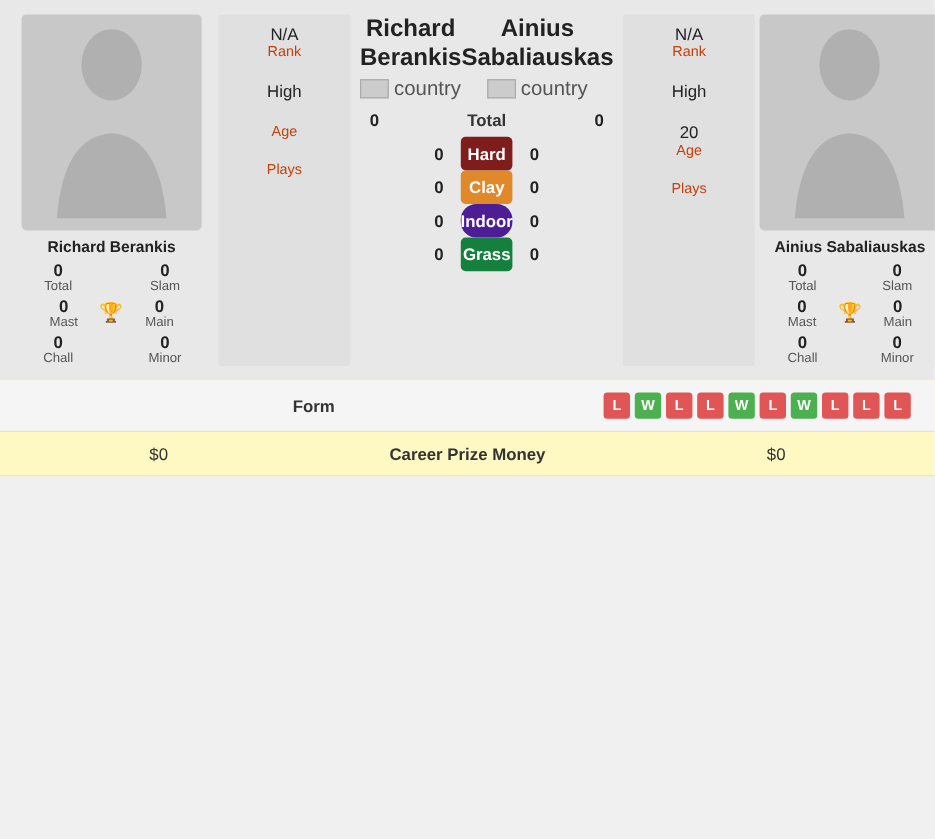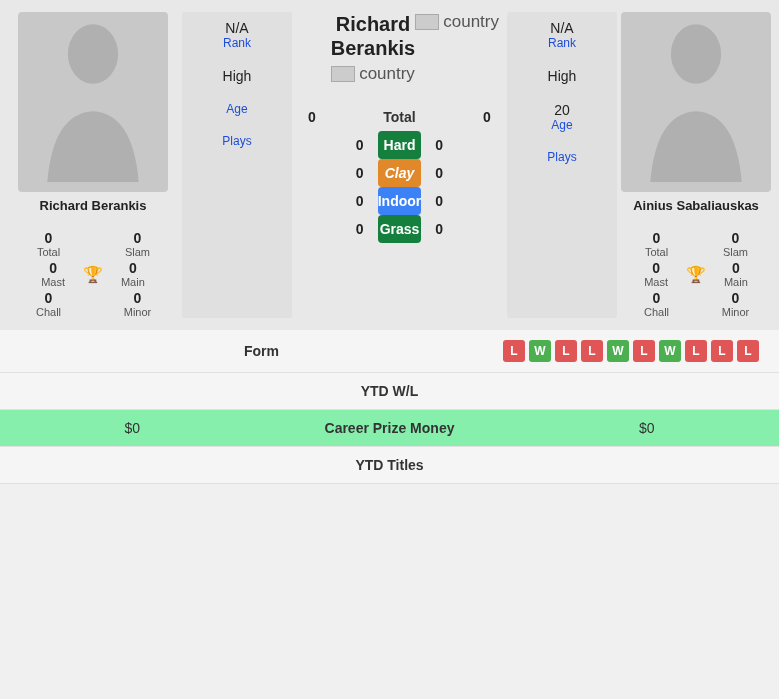--- a/index.html
+++ b/index.html
@@ -44,21 +44,21 @@
     }
     .player-avatar svg {
       width: 120px;
       height: 160px;
       fill: #a0a0a0;
     }
     .player-name-label {
       font-size: 13px;
       font-weight: bold;
       text-align: left;
-      margin: 6px 0 17px;
+      margin: 6px 0 4px;
       color: #222;
     }
     .player-stats-grid {
       display: grid;
       grid-template-columns: 1fr 1fr;
       gap: 2px 8px;
       width: 100%;
       text-align: center;
       font-size: 12px;
     }
@@ -104,21 +104,21 @@
     .mid-stat {
       text-align: center;
     }
     .mid-stat .val {
       font-size: 14px;
       font-weight: normal;
       color: #222;
     }
     .mid-stat .lbl {
       font-size: 12px;
-      color: #1d4ed8;
+      color: #c2410c;
     }
     
     .center-panel {
       flex: 1;
       display: flex;
       flex-direction: column;
       align-items: center;
       gap: 4px;
       padding: 0 4px;
     }
@@ -162,23 +162,23 @@
     }
     .surface-btn {
       flex: 1;
       text-align: center;
       padding: 6px 0;
       border-radius: 4px;
       font-size: 14px;
       font-weight: bold;
       color: #fff;
     }
-    .surface-hard { background: #15803d; }
-    .surface-clay { background: #e0882a; font-style: italic; }
-    .surface-indoor { background: #3b82f6; }
+    .surface-hard { background: #7f1d1d; }
+    .surface-clay { background: #e0882a; }
+    .surface-indoor { background: #4c1d95; border-radius: 13px; }
     .surface-grass { background: #15803d; }
 
     .total-row {
       display: flex;
       flex-direction: row;
       align-items: center;
       justify-content: space-between;
       width: 100%;
       gap: 6px;
       margin-bottom: 2px;
@@ -211,21 +211,21 @@
       flex-direction: column;
       align-items: center;
       background: #e8e8e8;
       width: 150px;
       flex-shrink: 0;
     }
 
     
     .bottom-section {
       width: 100%;
-      background: #86efac;
+      background: #fef9c3;
     }
     .bottom-row {
       display: flex;
       flex-direction: row;
       align-items: center;
       padding: 10px 20px;
       border-bottom: 1px solid #e0e0e0;
     }
     .bottom-row-alt {
       background: #f5f5f5;
@@ -264,23 +264,23 @@
       font-size: 12px;
       font-weight: bold;
       color: #fff;
     }
     .badge-l { background: #e05555; }
     .badge-w { background: #4caf50; }
 
     .center-header {
       display: flex;
       flex-direction: row;
-      justify-content: flex-end;
-      width: 100%;
-      margin-bottom: 21px;
+      justify-content: center;
+      width: 100%;
+      margin-bottom: 4px;
     }
     .player-header-block {
       display: flex;
       flex-direction: column;
       align-items: center;
       gap: 4px;
     }
   </style>
 </head>
 <body>
@@ -356,20 +356,24 @@
           <div class="player-title">
             <span>Richard</span><br>
             <span>Berankis</span>
           </div>
           <div class="country-flag">
             <span class="country-img"></span>
             <span>country</span>
           </div>
         </div>
         <div class="player-header-block">
+          <div class="player-title">
+            <span>Ainius</span><br>
+            <span>Sabaliauskas</span>
+          </div>
           <div class="country-flag">
             <span class="country-img"></span>
             <span>country</span>
           </div>
         </div>
       </div>
 
       <div class="total-row">
         <span class="surface-score">0</span>
         <span class="total-label">Total</span>
@@ -473,29 +477,23 @@
           <span class="badge badge-w">W</span>
           <span class="badge badge-l">L</span>
           <span class="badge badge-w">W</span>
           <span class="badge badge-l">L</span>
           <span class="badge badge-l">L</span>
           <span class="badge badge-l">L</span>
         </div>
     </div>
 
 
-    <div class="bottom-row bottom-row-alt">
-      <span class="row-label">YTD W/L</span>
-    </div>
 
     <div class="bottom-row">
       <span class="row-left-val">$0</span>
       <span class="row-label">Career Prize Money</span>
       <span class="row-right-val">$0</span>
     </div>
 
-    <div class="bottom-row bottom-row-alt">
-      <span class="row-label">YTD Titles</span>
-    </div>
 
   </div>
 
 </div>
 
 </body></html>

